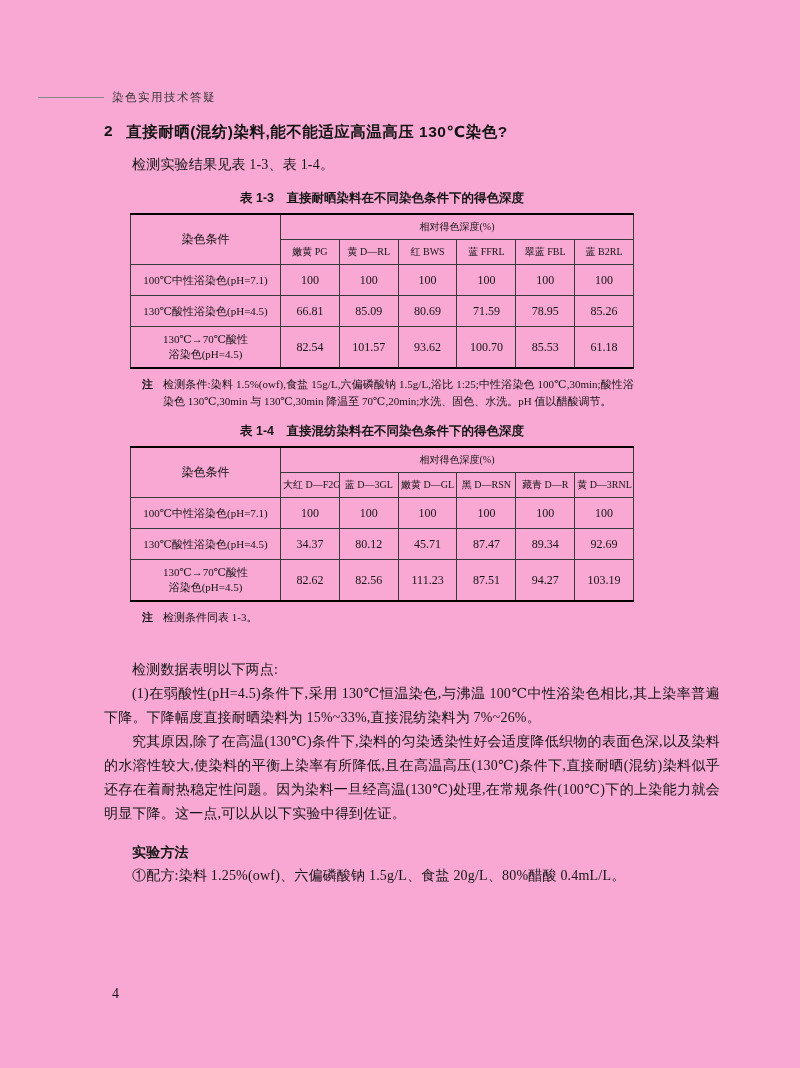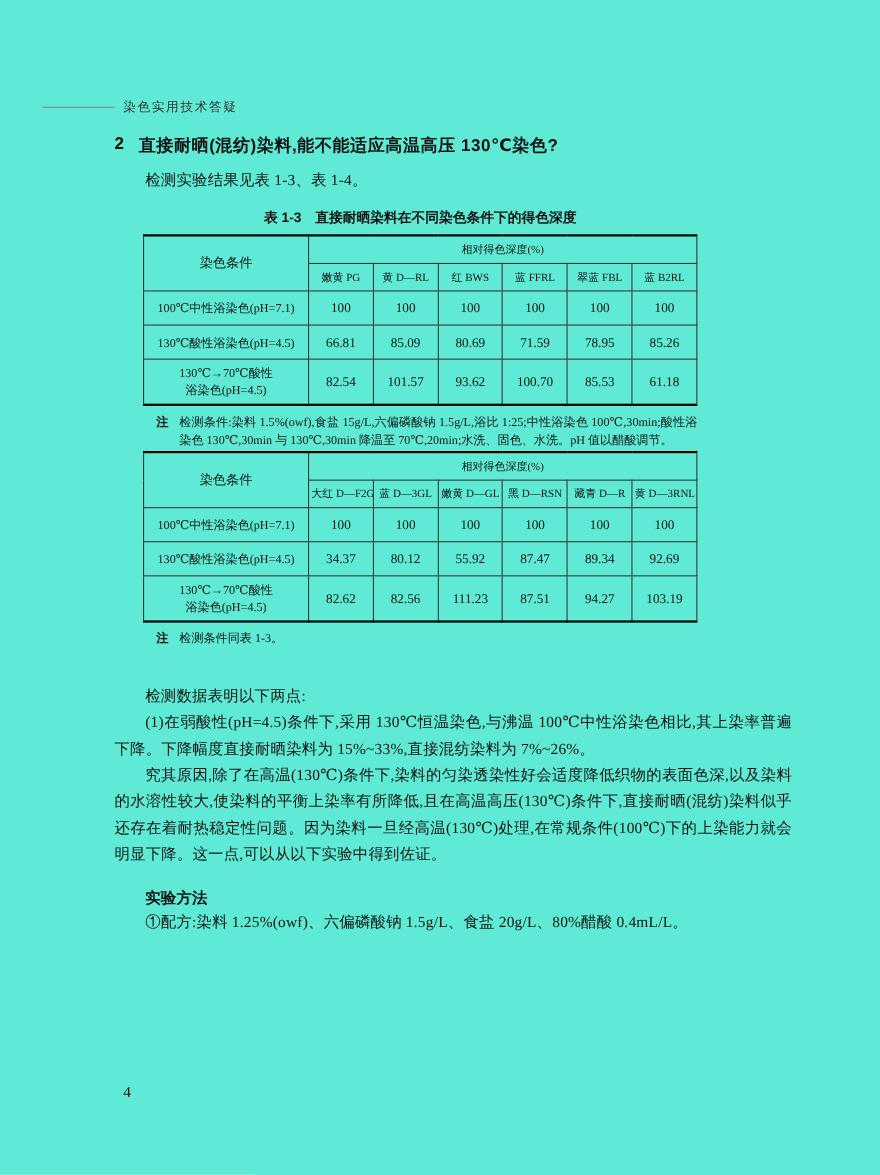--- a/index.html
+++ b/index.html
@@ -2,21 +2,21 @@
 <html><head>
 <meta charset="utf-8">
 <style>
   * { margin:0; padding:0; box-sizing:border-box; }
   html,body { background:#fff; }
   body {
     width:800px; height:1068px; position:relative; overflow:hidden;
     color:#141414;
     font-family:"Liberation Serif","DejaVu Serif",serif;
   }
-  .page { width:100%; height:100%; position:relative; background:#5eead4; }
+  .page { width:100%; height:100%; position:relative; background:#f9a8d4; }
 
   .running-header {
     position:absolute; top:90px; left:38px;
     display:flex; align-items:center;
     font-size:11.5px; letter-spacing:1.5px; color:#333;
   }
   .running-header .rule { width:66px; height:1px; background:#888; margin-right:8px; }
 
   .content { position:absolute; top:122px; left:104px; width:616px; }
 
@@ -136,20 +136,21 @@
       </table>
       <div class="note">
         <span class="note-label">注</span>
         <div class="note-body">
           <p>检测条件:染料 1.5%(owf),食盐 15g/L,六偏磷酸钠 1.5g/L,浴比 1:25;中性浴染色 100℃,30min;酸性浴染色 130℃,30min 与 130℃,30min 降温至 70℃,20min;水洗、固色、水洗。pH 值以醋酸调节。</p>
         </div>
       </div>
     </div>
 
     <div class="table-block">
+      <div class="table-caption">表 1-4　直接混纺染料在不同染色条件下的得色深度</div>
       <table class="data-table">
         <thead>
           <tr>
             <th class="corner" rowspan="2">染色条件</th>
             <th colspan="6">相对得色深度(%)</th>
           </tr>
           <tr>
             <th>大红 D—F2G</th>
             <th>蓝 D—3GL</th>
             <th>嫩黄 D—GL</th>
@@ -165,21 +166,21 @@
             <td>100</td>
             <td>100</td>
             <td>100</td>
             <td>100</td>
             <td>100</td>
           </tr>
           <tr>
             <td class="rlabel">130℃酸性浴染色(pH=4.5)</td>
             <td>34.37</td>
             <td>80.12</td>
-            <td>55.92</td>
+            <td>45.71</td>
             <td>87.47</td>
             <td>89.34</td>
             <td>92.69</td>
           </tr>
           <tr>
             <td class="rlabel">130℃→70℃酸性
 浴染色(pH=4.5)</td>
             <td>82.62</td>
             <td>82.56</td>
             <td>111.23</td>

